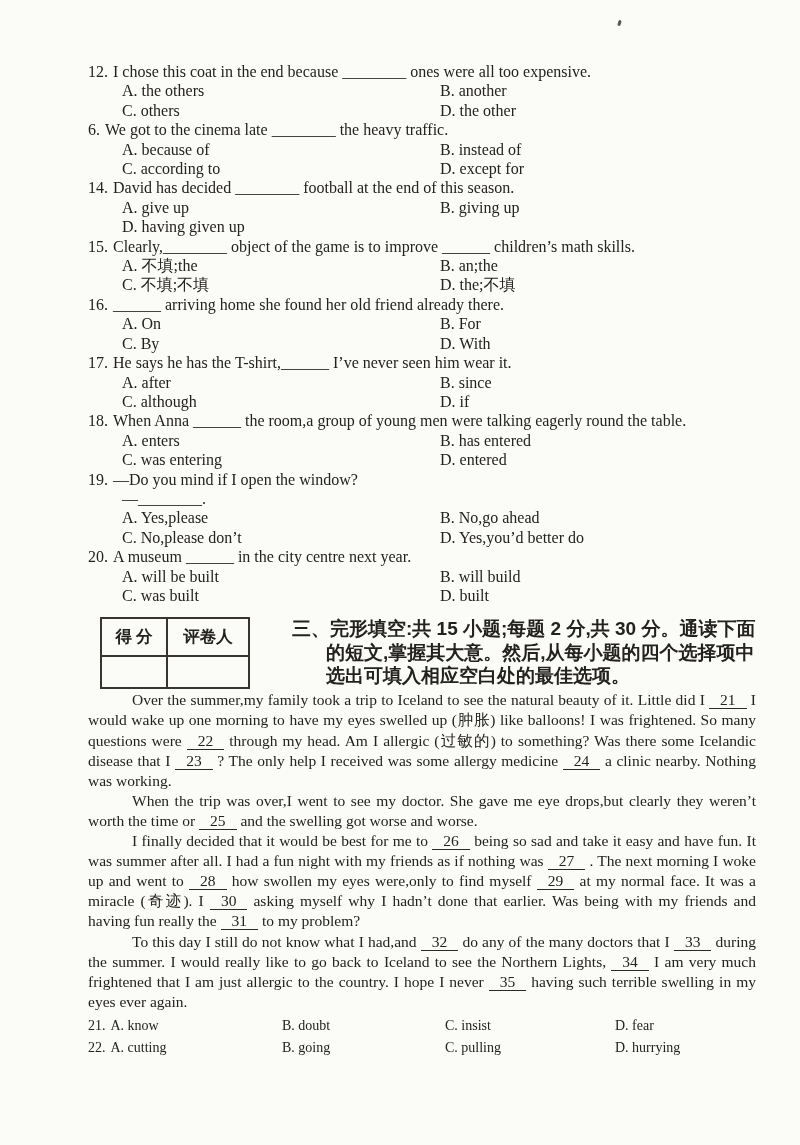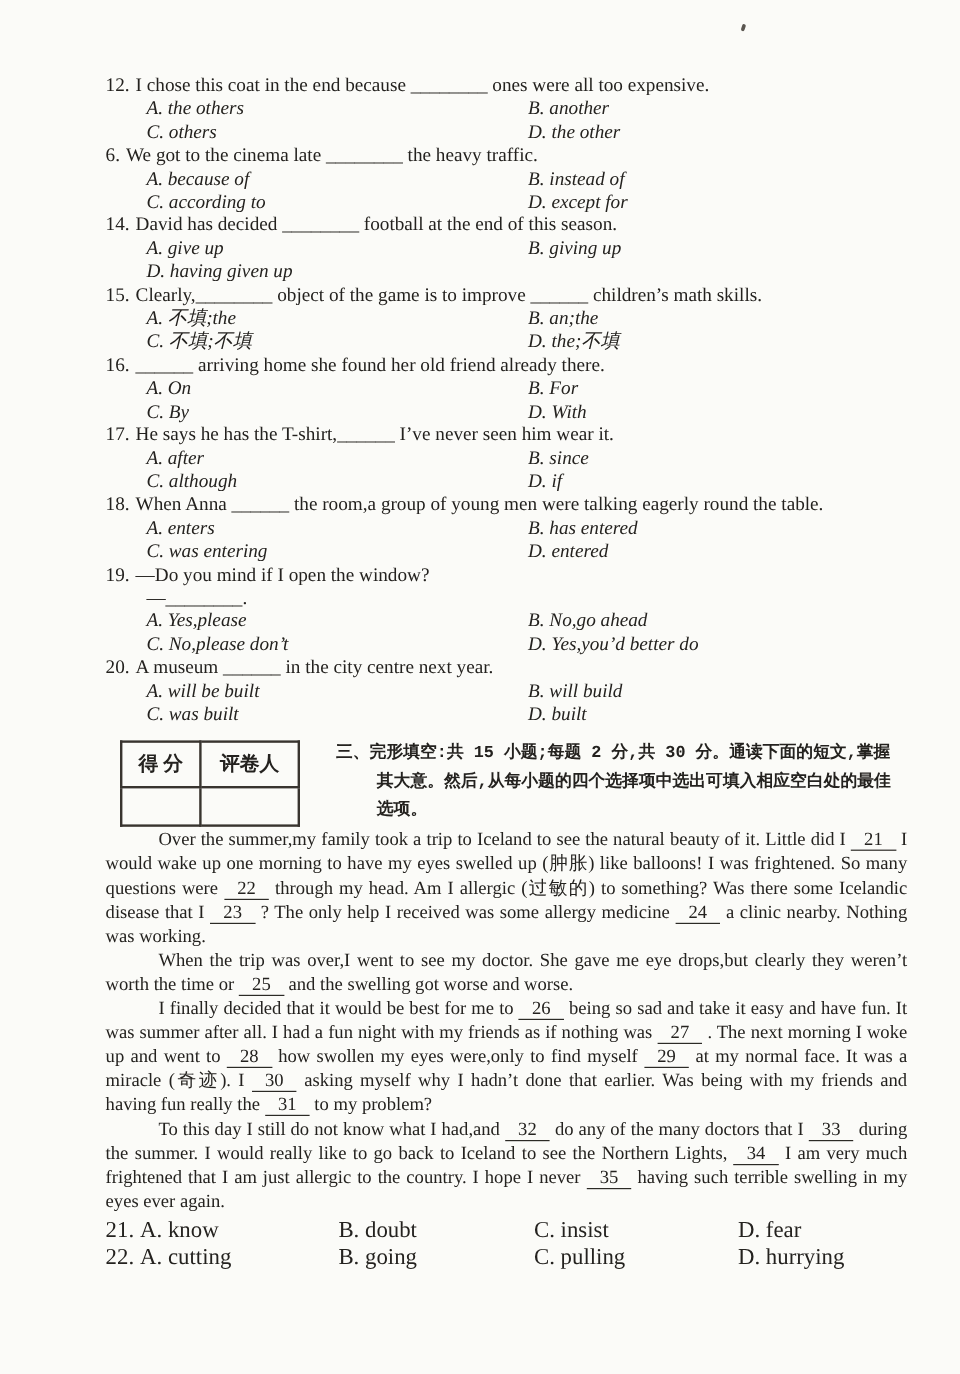--- a/index.html
+++ b/index.html
@@ -12,51 +12,51 @@
     overflow:hidden;
   }
   .page{position:absolute;inset:0;padding:62px 44px 0 88px;box-sizing:border-box;}
   .speck{position:absolute;left:618px;top:20px;width:3px;height:6px;background:#5a5650;border-radius:2px;transform:rotate(18deg);}
 
   
   .grammar{font-size:16px;line-height:19.4px;}
   .q-line{white-space:nowrap;}
   .q-cont{padding-left:34px;}
   .q-num{display:inline-block;margin-right:5px;}
-  .opt-row{display:flex;padding-left:34px;font-style:italic;}
+  .opt-row{display:flex;padding-left:34px;}
   .opt-left{width:318px;flex:0 0 318px;}
   .opt-right{flex:1;}
 
   
   .mid-row{display:flex;margin-top:12px;}
   .score-box{border-collapse:collapse;margin-left:12px;flex:0 0 auto;align-self:flex-start;}
   .score-box td{border:2px solid #38342f;text-align:center;font-size:16.5px;padding:0;}
   .score-box tr:first-child td{height:36px;font-weight:bold;}
   .score-box tr:last-child td{height:30px;}
   .score-box td:first-child{width:64px;}
   .score-box td:last-child{width:80px;}
 
   .section-heading{
-    margin-left:30px;width:492px;
-    font-family:Liberation Mono, monospace;
-    font-weight:bold;font-size:14px;line-height:23.5px;
+    margin-left:42px;width:492px;
+    font-family:Liberation Sans, sans-serif;
+    font-weight:bold;font-size:19px;line-height:23.5px;
     padding-left:34px;text-indent:-34px;
   }
 
   
   .passage{margin-top:1px;font-size:15.5px;line-height:20.1px;text-align:justify;}
   .passage p{margin:0;text-indent:44px;}
   .cloze-blank{
     display:inline-block;text-indent:0;
     border-bottom:1.5px solid #2c2a26;
     padding:0 11px;line-height:16px;
   }
 
   
-  .cloze-opts{margin-top:3px;font-size:19px;line-height:21.8px;}
+  .cloze-opts{margin-top:3px;font-size:14px;line-height:21.8px;}
   .cloze-row{display:flex;}
   .cz{white-space:nowrap;}
   .c0{flex:0 0 194px;}
   .c1{flex:0 0 163px;}
   .c2{flex:0 0 170px;}
   .c3{flex:1;}
   .cz .q-num{margin-right:5px;}
 </style>
 </head>
 <body>

